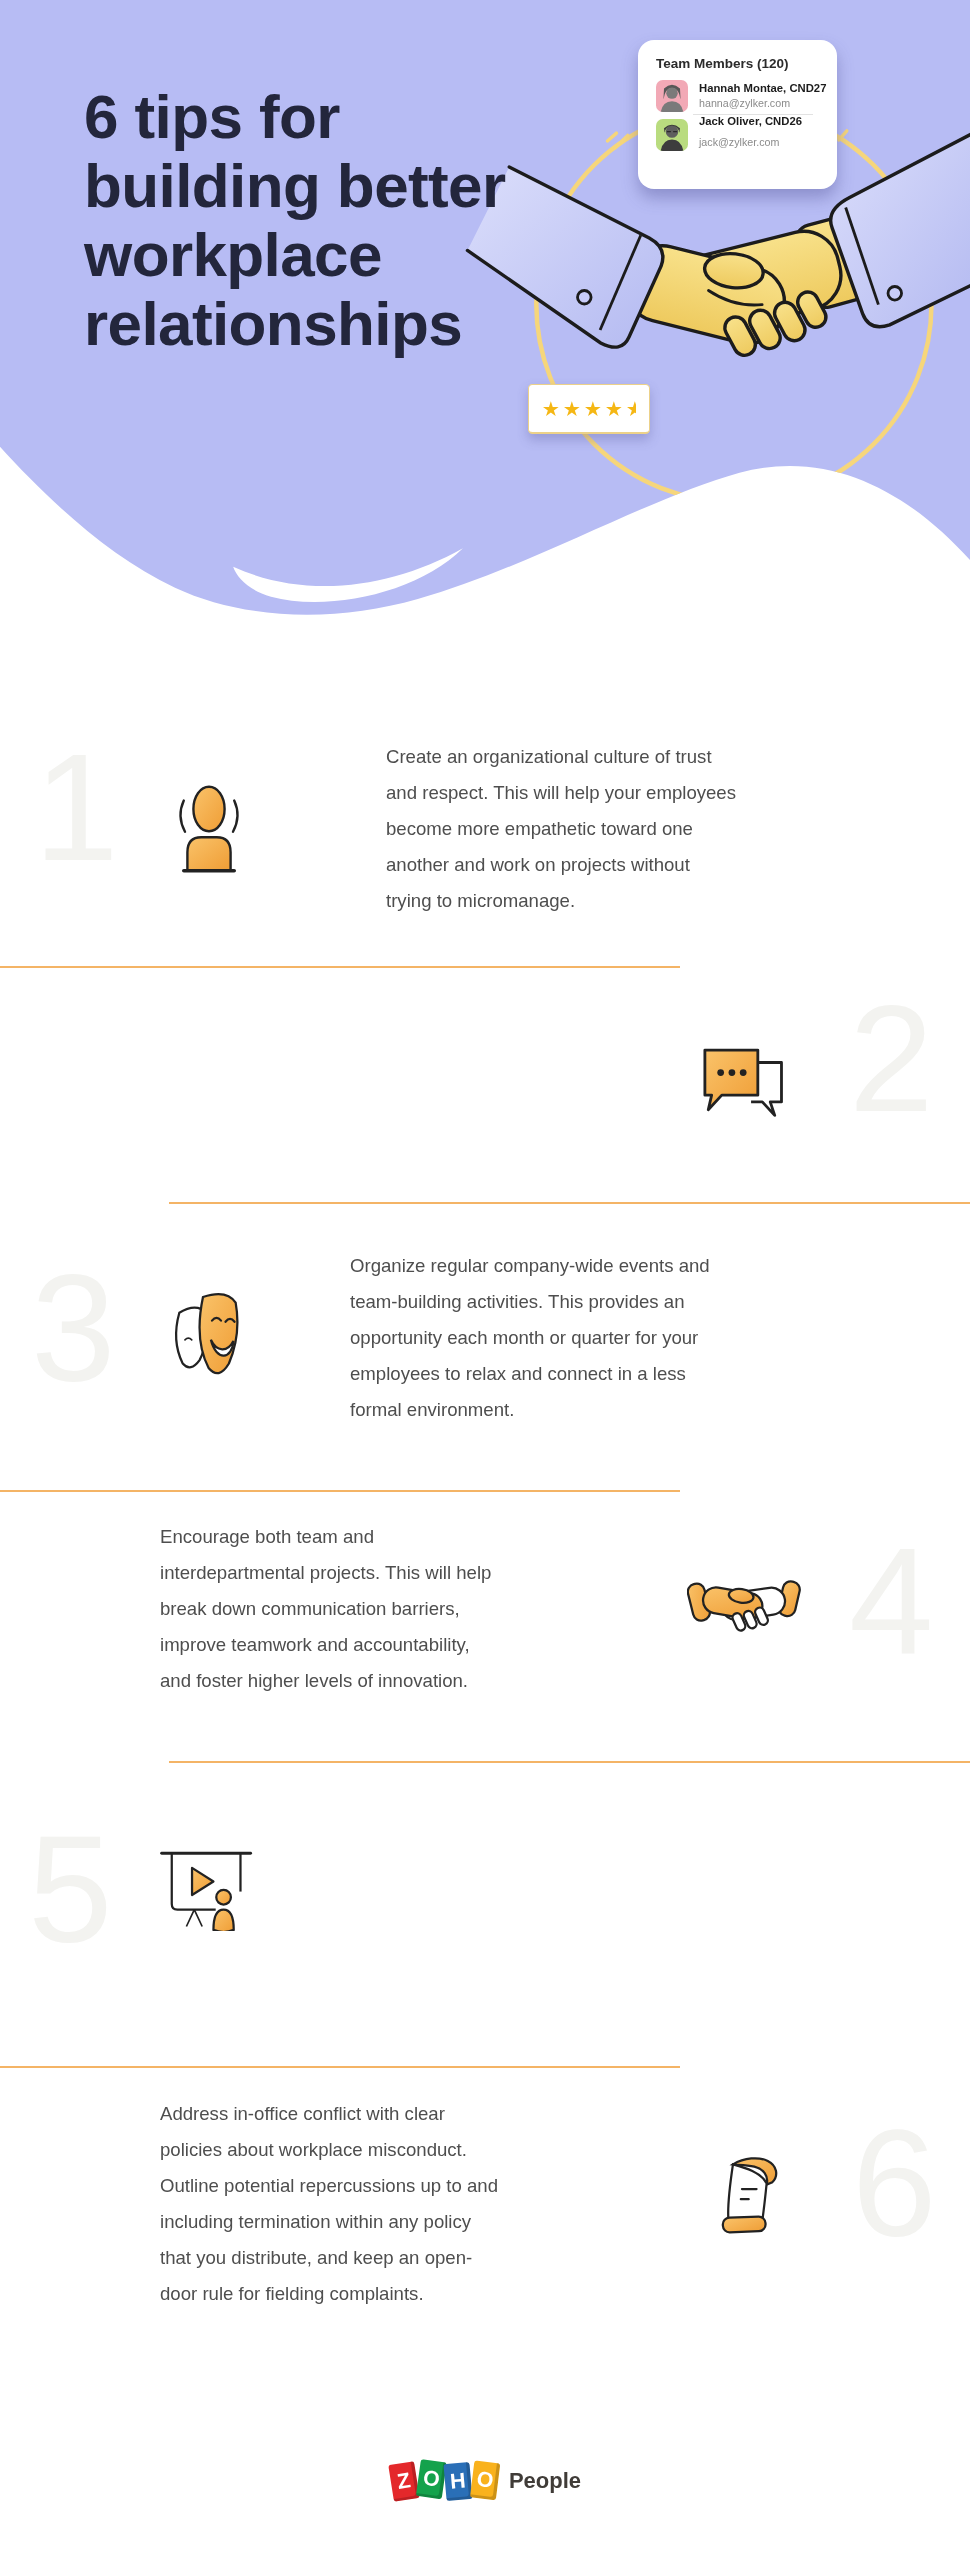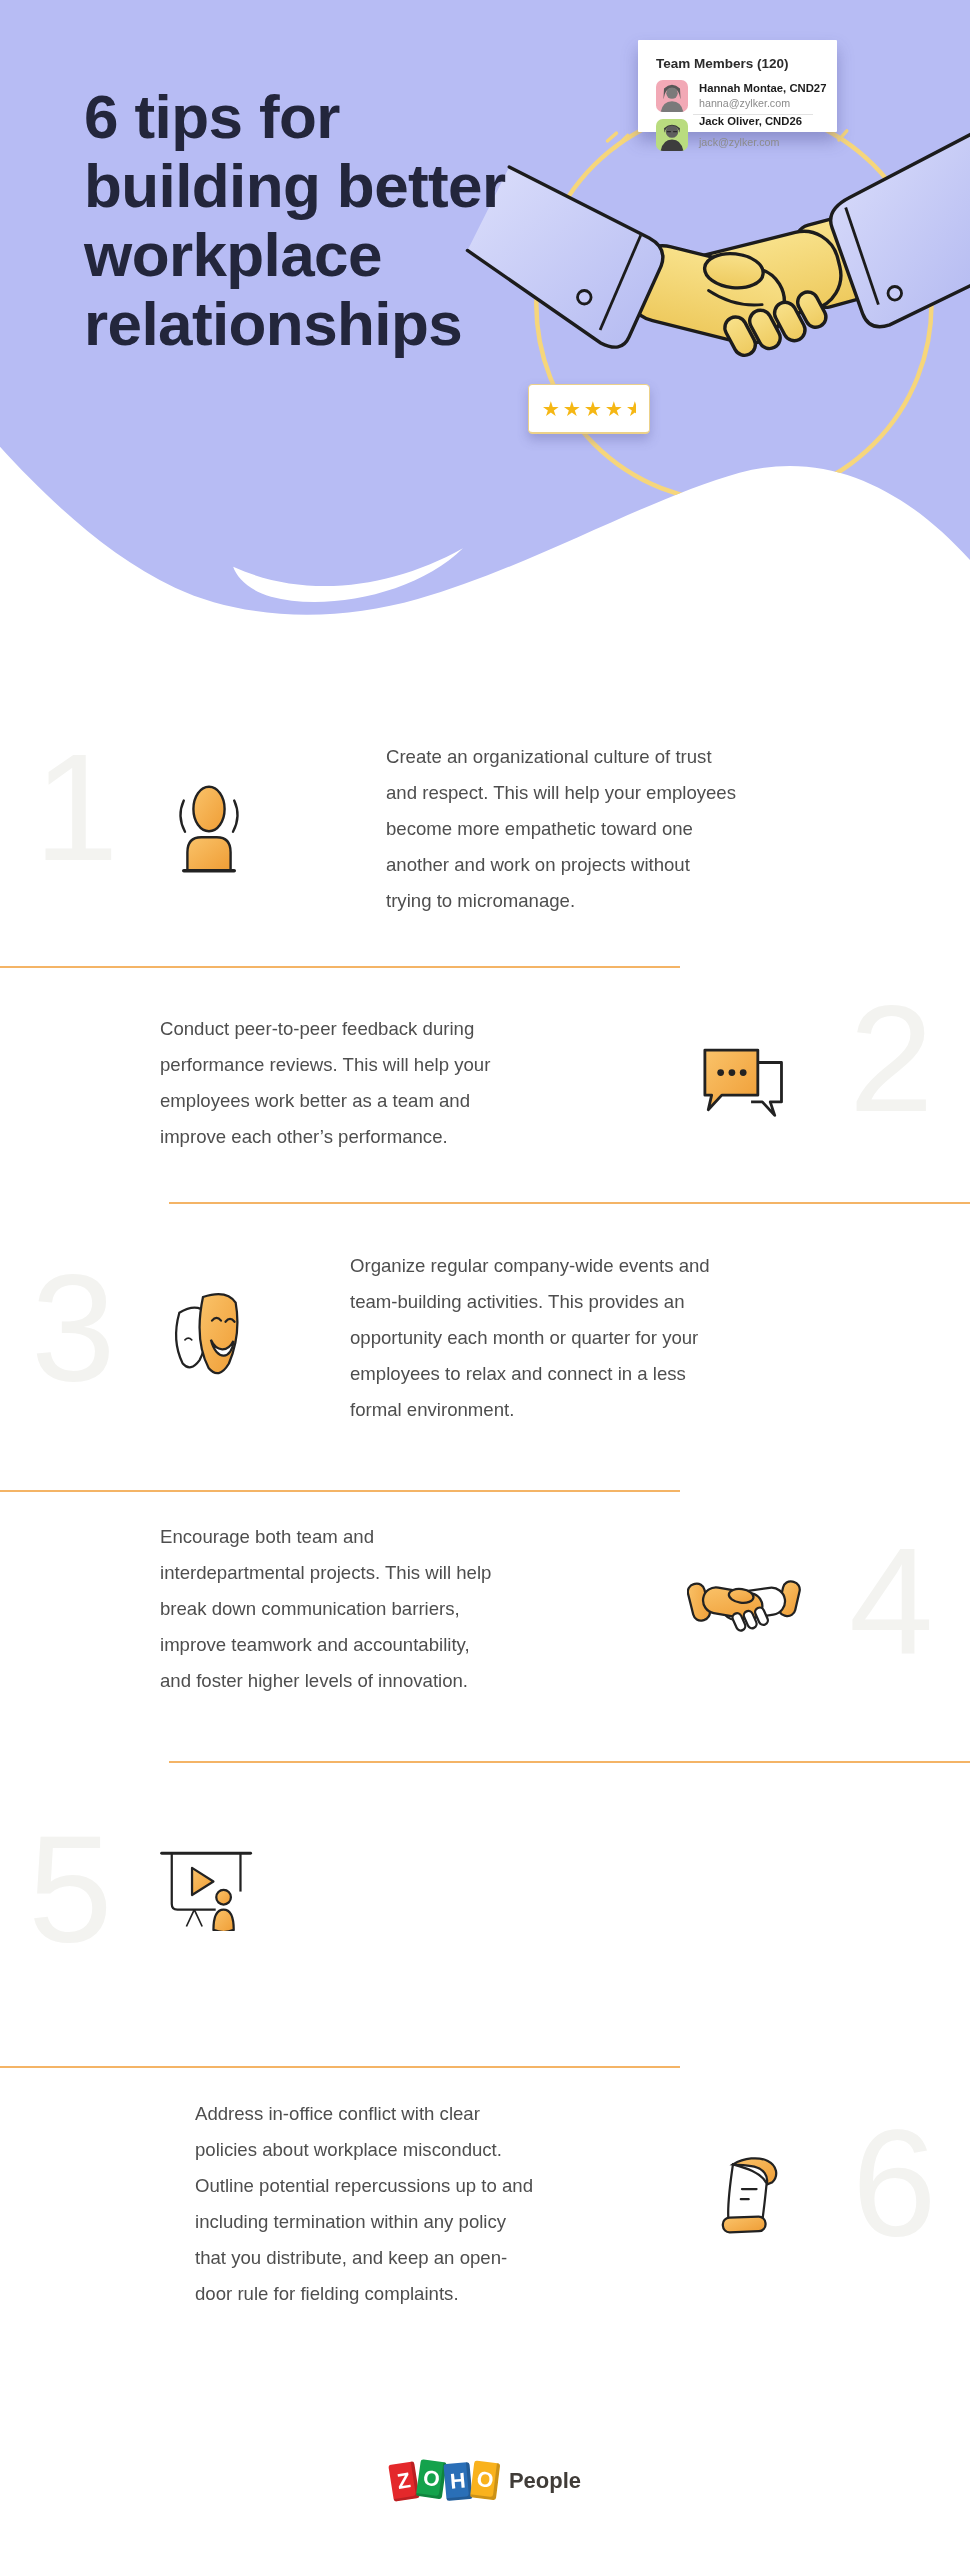--- a/index.html
+++ b/index.html
@@ -4,22 +4,22 @@
 <style>
   html,body{margin:0;padding:0;background:#ffffff;}
   .canvas{position:relative;width:971px;height:2576px;background:#ffffff;overflow:hidden;
           font-family:"Liberation Sans", sans-serif;}
 
   
   .header-art{position:absolute;left:0;top:0;width:971px;height:643px;z-index:1;}
   .title{position:absolute;left:84px;top:82px;z-index:2;margin:0;
          font-size:62px;line-height:69px;font-weight:700;letter-spacing:-0.6px;
          color:#23263c;white-space:pre;}
-  .team-card{position:absolute;left:638px;top:40px;width:199px;height:92px;z-index:4;
-             background:#ffffff;border-radius:1px;
+  .team-card{position:absolute;left:638px;top:40px;width:199px;height:149px;z-index:4;
+             background:#ffffff;border-radius:16px;
              box-shadow:0 9px 16px rgba(70,70,140,.38);}
   .tm-title{position:absolute;left:18px;top:16px;font-size:13.5px;color:#2b2b2b;font-weight:600;}
   .tm-count{font-weight:800;}
   .avatar{position:absolute;width:32px;height:32px;border-radius:6.8px;overflow:hidden;}
   .av1{left:18px;top:40px;background:#f2a9b6;}
   .av2{left:18px;top:79px;background:#b9dc7f;}
   .m-name{position:absolute;left:61px;font-size:11.3px;font-weight:700;color:#1c1c1c;white-space:nowrap;text-align:center;}
   .m-email{position:absolute;left:61px;font-size:10.7px;color:#8b8b8b;white-space:nowrap;}
   .n1{top:42px}.e1{top:57px}.n2{top:75px}.e2{top:96px}
   .card-divider{position:absolute;left:55px;top:74px;width:120px;height:0.6px;background:#e2e2e2;}
@@ -28,21 +28,21 @@
                 background:#ffffff;border:1.7px solid #ecd189;border-bottom-width:2.8px;border-radius:4.5px;
                 box-shadow:0 5.6px 10.2px rgba(80,80,150,.30);
                 display:flex;align-items:center;justify-content:center;
                 color:#f5b714;font-size:20.3px;letter-spacing:2.8px;}
   .star-half{display:inline-block;width:.52em;overflow:hidden;vertical-align:top;}
 
   
   .tip-text{position:absolute;margin:0;font-size:18.6px;line-height:36px;color:#4e4e4e;
             white-space:pre;z-index:2;}
   .tt1{left:350px;top:739px;margin-left:36px;} .tt2{left:160px;top:1011px;} .tt3{left:350px;top:1248px;}
-  .tt4{left:160px;top:1519px;} .tt5{left:350px;top:1789px;} .tt6{left:160px;top:2096px;margin-left:35px;}
+  .tt4{left:160px;top:1519px;} .tt5{left:350px;top:1789px;} .tt6{left:160px;top:2096px;}
 
   .watermark{position:absolute;font-size:152px;line-height:152px;font-weight:400;
              color:#f3f3f0;z-index:1;}
   .wm1{left:34px;top:731px;} .wm2{left:849px;top:982px;} .wm3{left:31px;top:1252px;}
   .wm4{left:849px;top:1525px;} .wm5{left:28px;top:1813px;} .wm6{left:852px;top:2107px;}
 
   .tip-icon{position:absolute;z-index:2;}
   .ic1{left:161px;top:779px;width:96px;height:96px;}
   .ic2{left:697px;top:1043px;width:98px;height:75px;}
   .ic3{left:160px;top:1288px;width:104px;height:89px;}
@@ -205,24 +205,20 @@
             <stop offset="1" stop-color="#ef9d35"></stop>
           </linearGradient>
         </defs>
       <path d="M60,34 H150 V104 H130 L138,128 L116,104 H96" fill="none" stroke="#222" stroke-width="5" stroke-linejoin="round"></path>
       <path d="M14,12 H108 V92 H44 L20,118 L26,92 H14 Z" fill="url(#g2)" stroke="#222" stroke-width="5" stroke-linejoin="round"></path>
       <circle cx="42" cy="52" r="6" fill="#222"></circle>
         <circle cx="62" cy="52" r="6" fill="#222"></circle>
       <circle cx="82" cy="52" r="6" fill="#222"></circle>
     </svg>
   </div>
-  <p class="tip-text tt2">Conduct peer-to-peer feedback during
-performance reviews. This will help your
-employees work better as a team and
-improve each other’s performance.</p>
   <div class="divider dv2"></div>
 
   <div class="watermark wm3">3</div>
   <div class="tip-icon ic3">
     <svg viewBox="0 0 184 158">
       <defs>
           <linearGradient id="g3" x1="0" y1="0" x2="1" y2="1">
         <stop offset="0" stop-color="#fac36a"></stop>
             <stop offset="1" stop-color="#ef9d35"></stop>
           </linearGradient>

